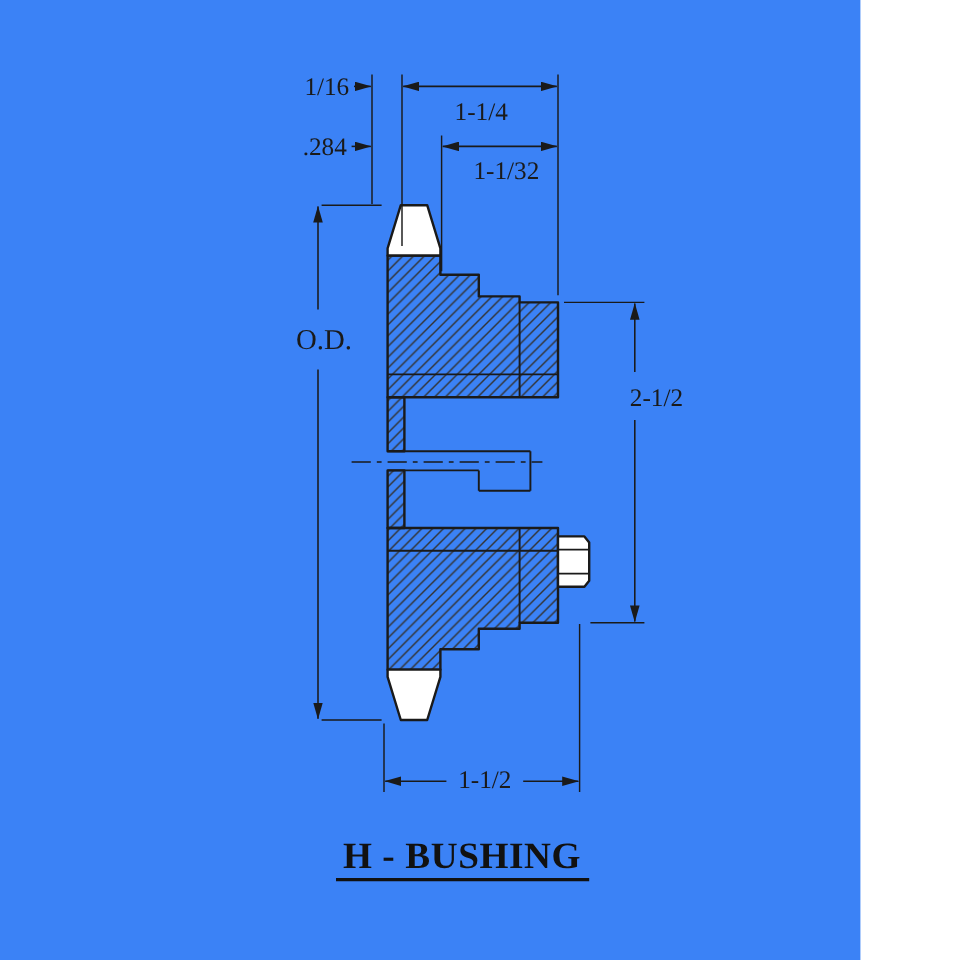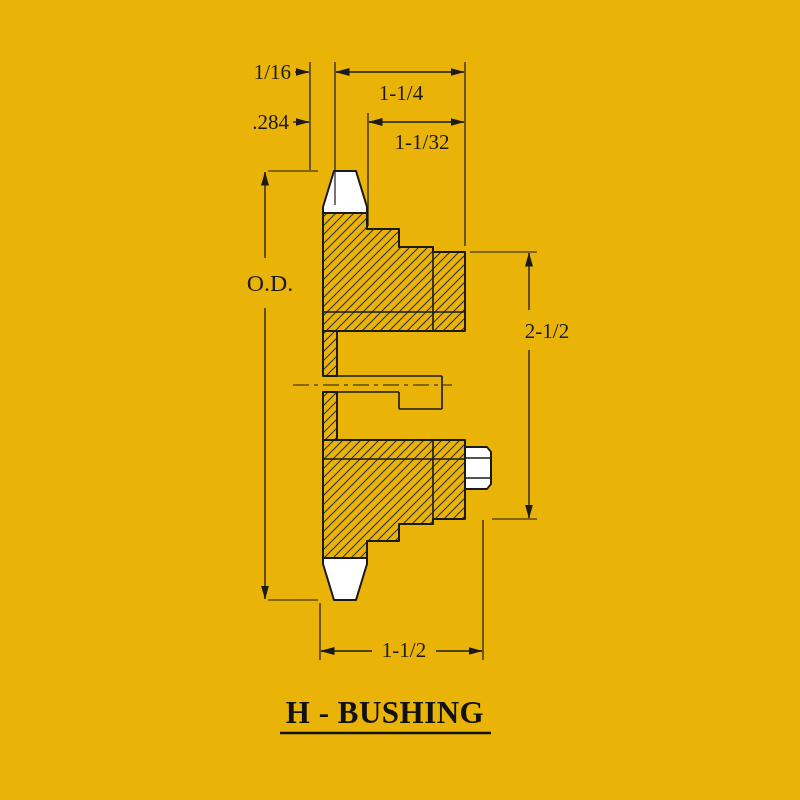--- a/index.html
+++ b/index.html
@@ -1,19 +1,19 @@
 <!DOCTYPE html>
 <html><head>
 <meta charset="utf-8">
 <style>
   html,body{margin:0;padding:0;background:#ffffff;}
   .canvas{
     position:relative;
-    width:800px;height:800px;
-    background:#eab308;
+    width:717px;height:800px;
+    background:#3b82f6;
     font-family:"Liberation Serif", serif;
   }
   svg{display:block;}
   .outline{stroke:#1a1a1a;stroke-width:2;fill:#ffffff;stroke-linejoin:round;}
   .hatched{stroke:#1a1a1a;stroke-width:2;fill:url(#hatch);stroke-linejoin:round;}
   .detail{stroke:#1a1a1a;stroke-width:1.6;fill:none;}
   .dimline{stroke:#1a1a1a;stroke-width:1.3;fill:none;}
   .extline{stroke:#1a1a1a;stroke-width:1.2;fill:none;}
   .centerline{stroke:#1a1a1a;stroke-width:1.2;fill:none;stroke-dasharray:16 5 4 5;}
   text.dim{font-family:"Liberation Serif", serif;font-size:21px;fill:#1a1a1a;}

